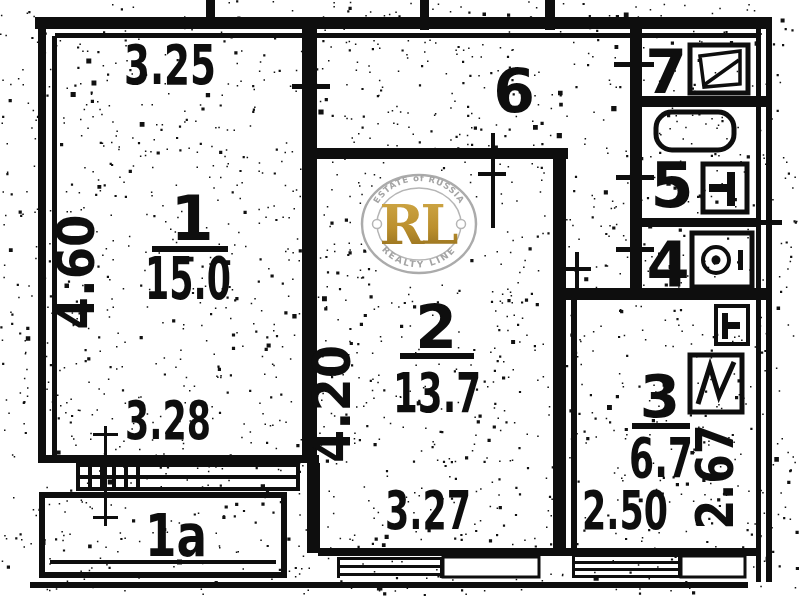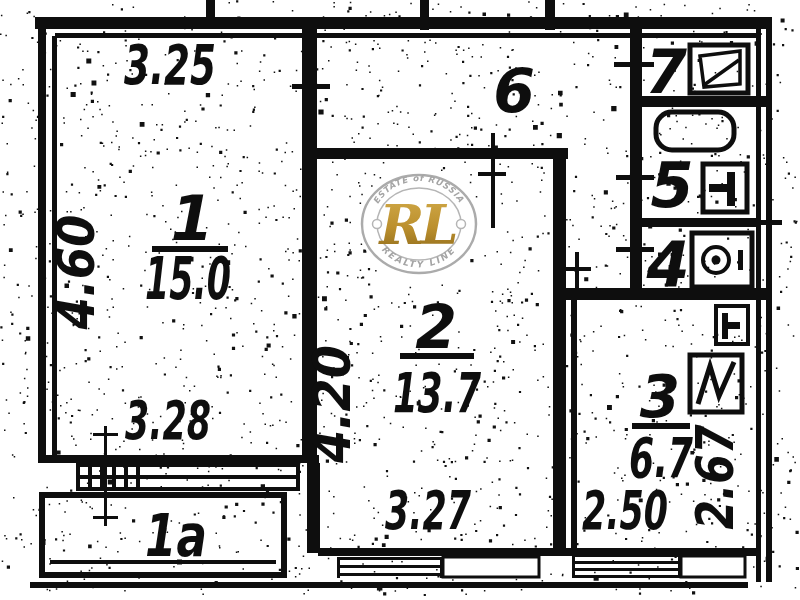--- a/index.html
+++ b/index.html
@@ -1,16 +1,16 @@
 <!DOCTYPE html>
 <html><head>
 <meta charset="utf-8">
 <style>
   html,body{margin:0;padding:0;background:#ffffff;}
-  .canvas{position:relative;width:800px;height:600px;background:#ffffff;overflow:hidden;font-style:italic;}
+  .canvas{position:relative;width:800px;height:600px;background:#ffffff;overflow:hidden;}
   svg{display:block;}
   .plan-text{font-family:"DejaVu Sans",sans-serif;font-weight:bold;fill:#0e0e0e;}
   .wm-arc{font-family:"DejaVu Sans",sans-serif;font-weight:bold;fill:#a4a4a4;}
   .wm-rl{font-family:"DejaVu Serif",serif;font-weight:bold;letter-spacing:-4px;}
 </style>
 </head>
 <body>
 
 <div class="canvas">
 <svg id="plan" width="800" height="600" viewBox="0 0 800 600">

